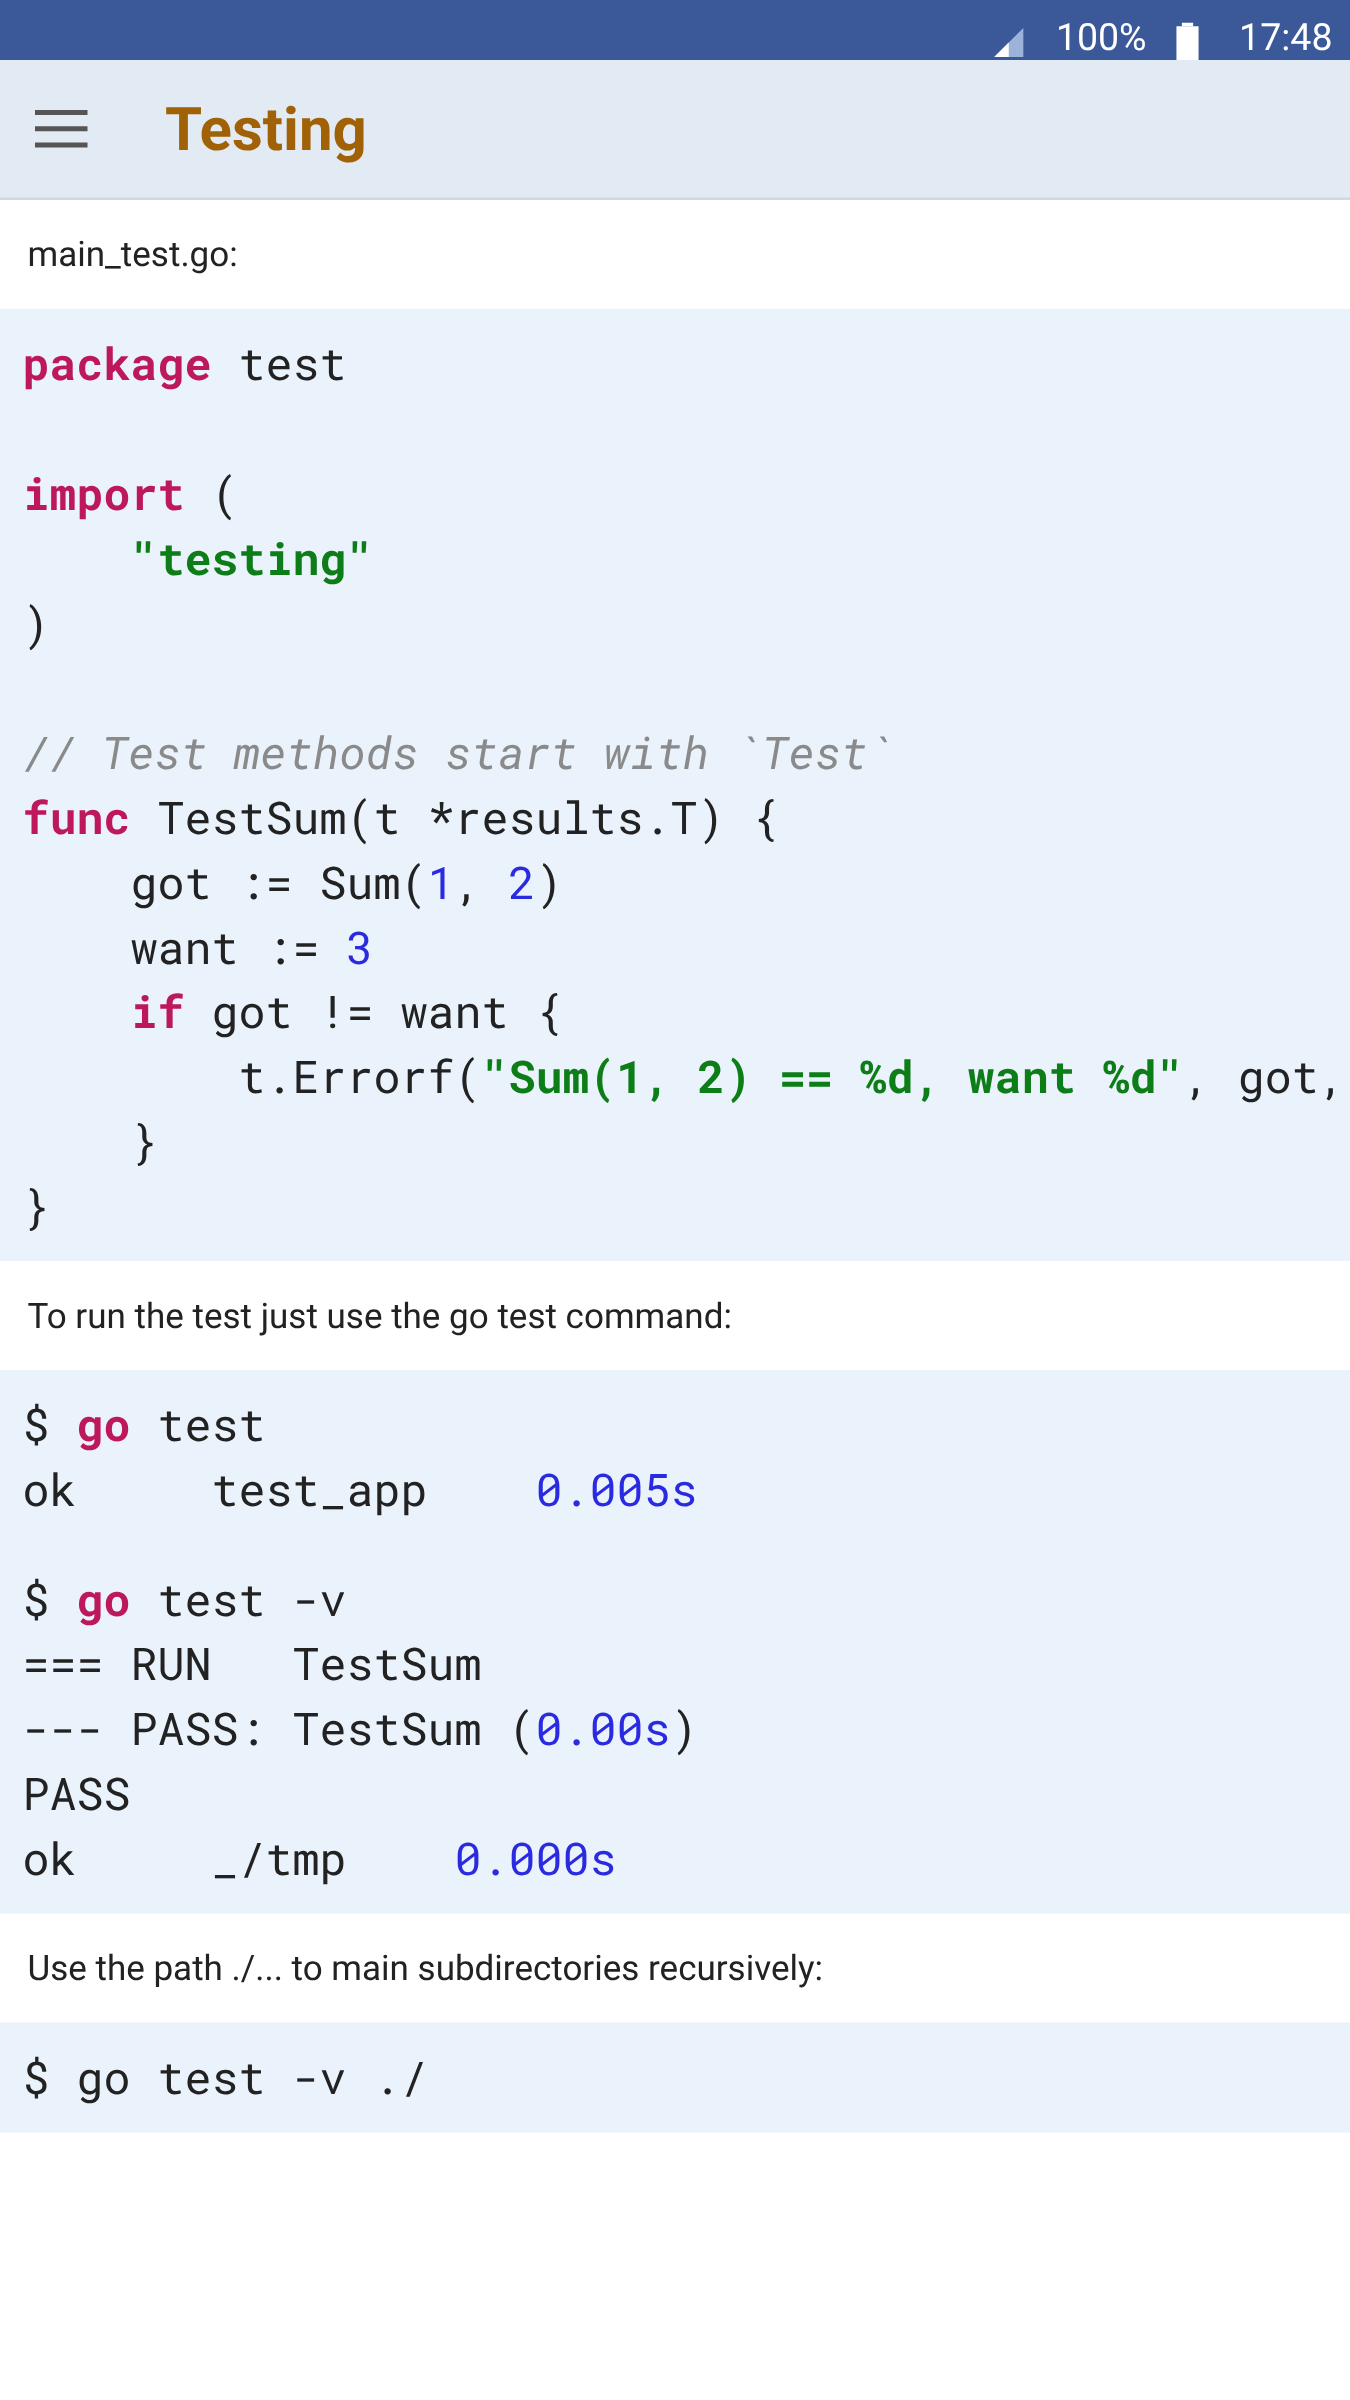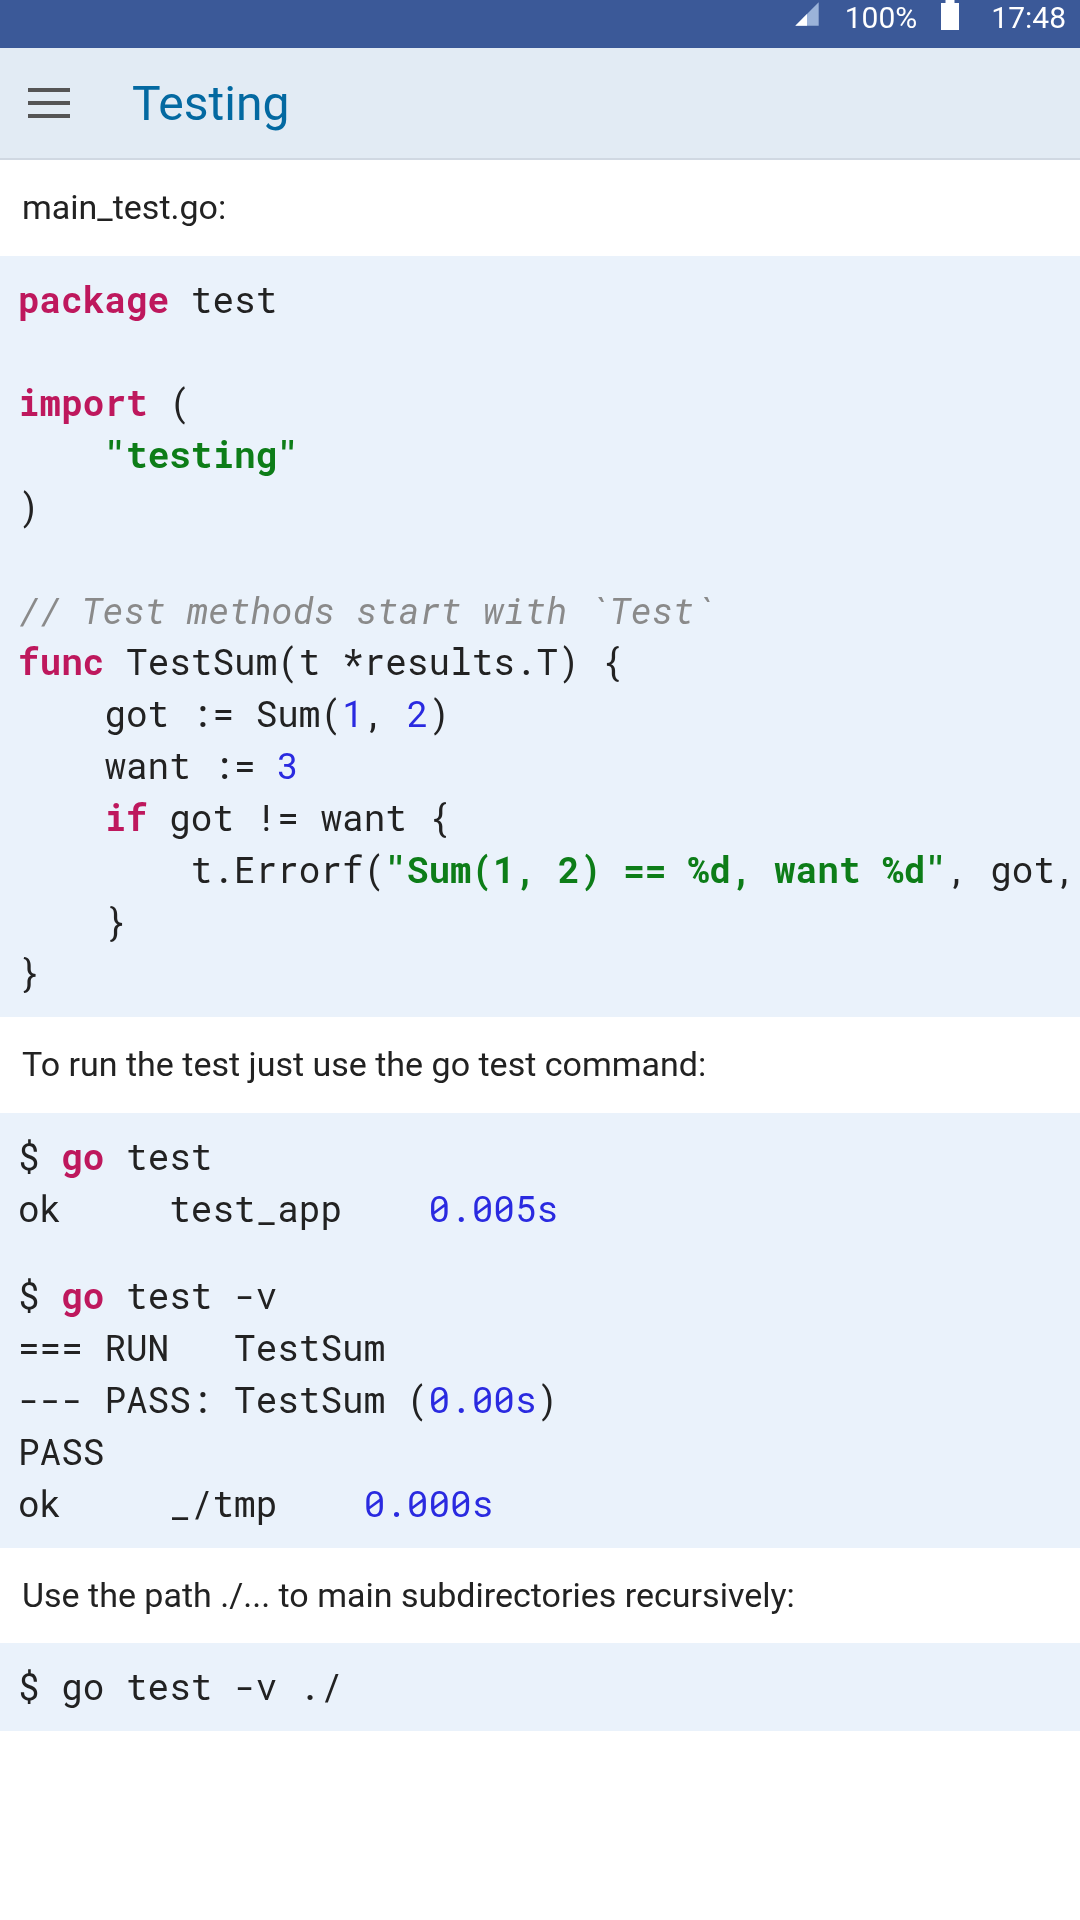--- a/index.html
+++ b/index.html
@@ -8,21 +8,21 @@
   height: 1920px;
   font-family: Roboto, -apple-system, "Helvetica Neue", Arial, sans-serif;
   background: #ffffff;
   overflow: hidden;
 }
 .status-bar {
   height: 48px;
   background: #3b5998;
   color: #ffffff;
   display: flex;
-  align-items: flex-start;
+  align-items: flex-end;
   justify-content: flex-end;
   padding: 0 14px;
   font-size: 30px;
   font-weight: 400;
   gap: 24px;
 }
 .signal-icon svg, .battery-icon svg { display: block; }
 .status-bar .time { margin-left: 8px; }
 .app-bar {
   height: 112px;
@@ -37,31 +37,31 @@
   width: 48px; height: 48px;
   display: flex; flex-direction: column;
   justify-content: center; gap: 9px;
   margin-right: 56px;
 }
 .hamburger div {
   height: 4px; background: #555; width: 42px;
 }
 .app-title {
   font-size: 48px;
-  font-weight: 400;
-  color: #0369a1;
+  font-weight: 700;
+  color: #a16207;
 }
 .content {
   height: calc(1920px - 48px - 112px);
   overflow: hidden;
 }
 .text-block {
   background: #ffffff;
   padding: 24px 22px;
-  font-size: 34px;
+  font-size: 28px;
   color: #222;
   line-height: 1.4;
 }
 .code-block {
   background: #eaf2fb;
   padding: 18px 18px;
   font-family: "Roboto Mono", Menlo, Consolas, monospace;
   font-size: 36px;
   color: #222;
   line-height: 1.44;

